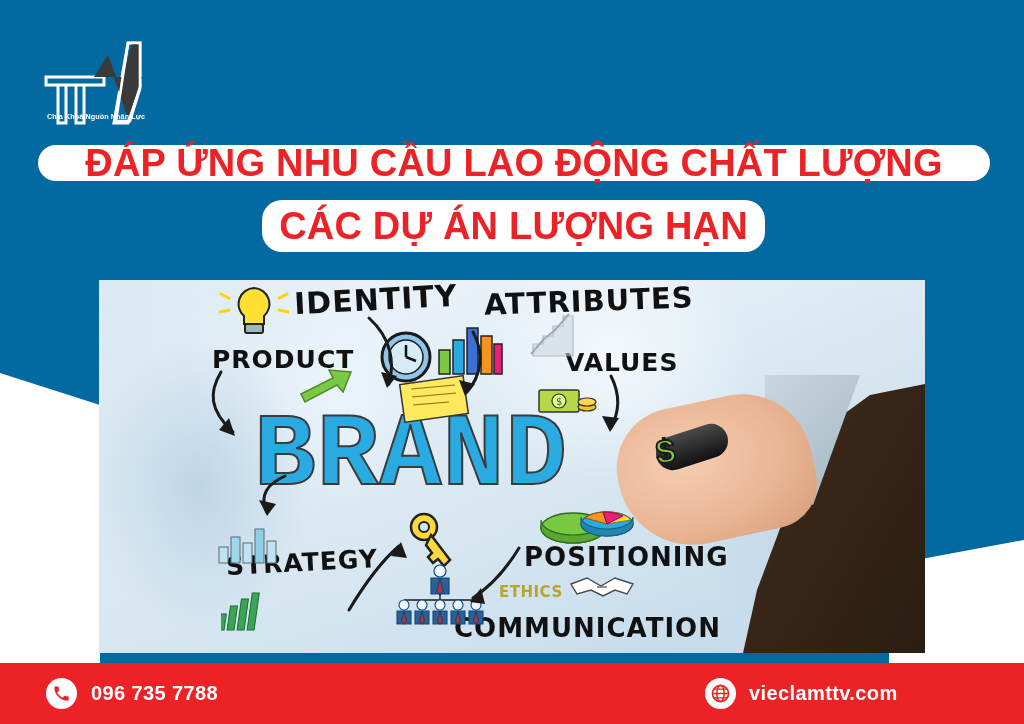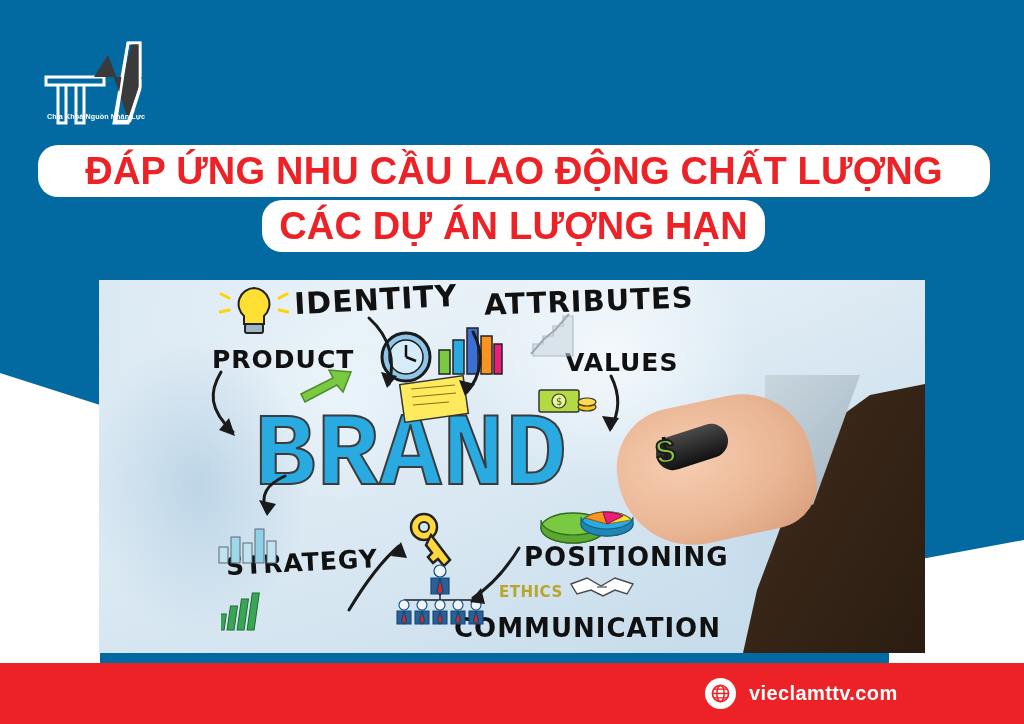--- a/index.html
+++ b/index.html
@@ -35,21 +35,21 @@
     text-align: center; color: #ffffff;
     font-size: 7.2px; font-weight: bold; letter-spacing: .1px;
     white-space: nowrap; z-index: 7;
   }
 
   
   .banner {
     position: absolute; background: #ffffff; border-radius: 20px;
     display: flex; align-items: center; justify-content: center; z-index: 5;
   }
-  .banner-1 { left: 38px; top: 145px; width: 952px; height: 52px; }
+  .banner-1 { left: 38px; top: 145px; width: 952px; height: 36px; }
   .banner-2 { left: 262px; top: 200px; width: 503px; height: 52px; }
   .banner-text {
     color: #ec2227; font-weight: bold; white-space: nowrap;
     line-height: 1;
   }
   .banner-1 .banner-text { font-size: 38px; letter-spacing: .2px; }
   .banner-2 .banner-text { font-size: 38px; letter-spacing: .2px; }
 
   
   .photo {
@@ -315,20 +315,28 @@
     </svg>
 
     <div class="sleeve"></div>
     <div class="collar"></div>
     <div class="hand"></div>
     <div class="marker"></div>
     <div class="dollar-tip">$</div>
   </div>
 
   <div class="footer">
+    <div class="footer-item footer-phone">
+      <span class="circ-icon">
+        <svg width="19" height="19" viewBox="0 0 24 24">
+          <path fill="#ec2227" d="M6.6 10.8c1.4 2.8 3.8 5.2 6.6 6.6l2.2-2.2c.3-.3.7-.4 1-.2 1.2.4 2.4.6 3.6.6.6 0 1 .4 1 1V20c0 .6-.4 1-1 1C10.6 21 3 13.4 3 4c0-.6.4-1 1-1h3.4c.6 0 1 .4 1 1 0 1.3.2 2.5.6 3.6.1.4 0 .8-.2 1l-2.2 2.2z"></path>
+        </svg>
+      </span>
+      <span>096 735 7788</span>
+    </div>
 
     <div class="footer-item footer-web">
       <span class="circ-icon">
         <svg width="21" height="21" viewBox="0 0 24 24">
           <circle cx="12" cy="12" r="9.2" fill="none" stroke="#ec2227" stroke-width="1.9"></circle>
           <ellipse cx="12" cy="12" rx="4.2" ry="9.2" fill="none" stroke="#ec2227" stroke-width="1.7"></ellipse>
           <line x1="2.9" y1="12" x2="21.1" y2="12" stroke="#ec2227" stroke-width="1.7"></line>
           <line x1="4.4" y1="7" x2="19.6" y2="7" stroke="#ec2227" stroke-width="1.5"></line>
           <line x1="4.4" y1="17" x2="19.6" y2="17" stroke="#ec2227" stroke-width="1.5"></line>
         </svg>

